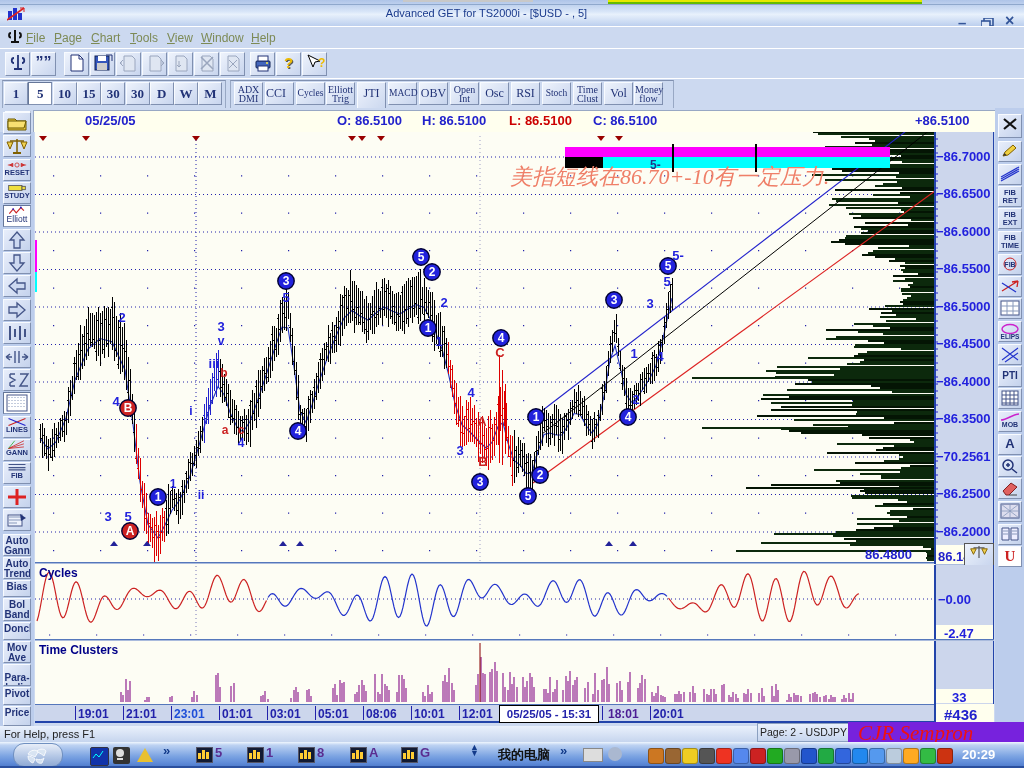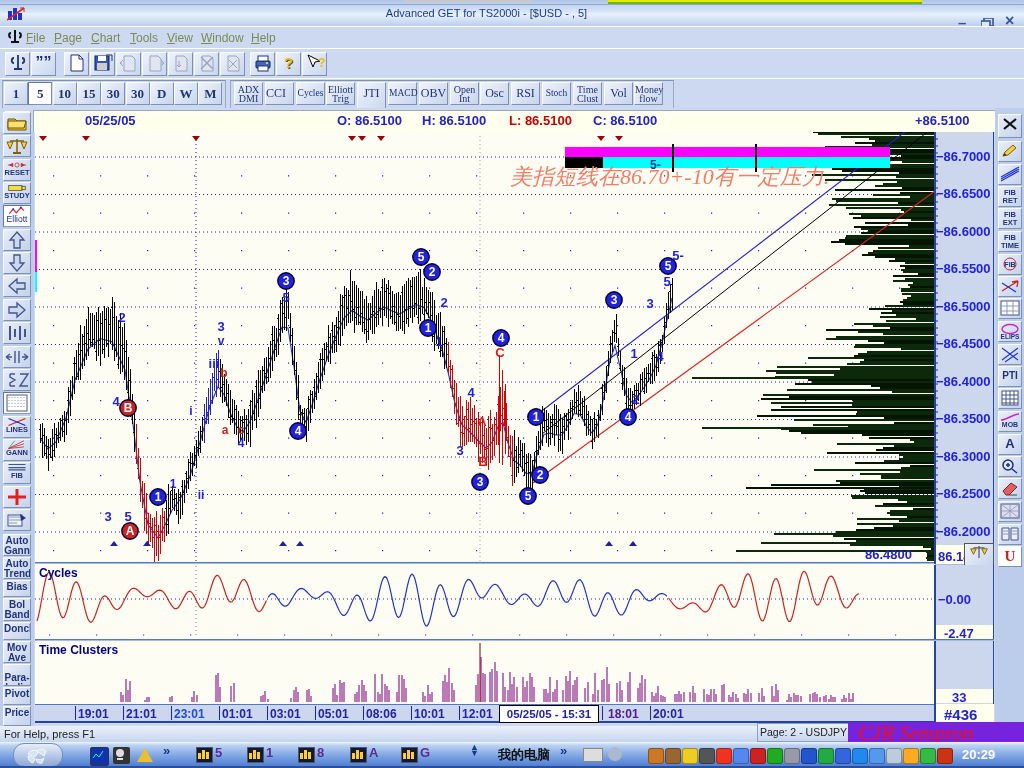--- a/index.html
+++ b/index.html
@@ -447,21 +447,21 @@
     <path d="M0 6h3M0 13h3M0 20h3M0 27h3M0 34h3M0 41h3M0 48h3M0 55h3M0 62h3M0 69h3M0 76h3M0 83h3M0 90h3M0 97h3M0 104h3M0 111h3M0 118h3M0 125h3M0 132h3M0 139h3M0 146h3M0 153h3M0 160h3M0 167h3M0 174h3M0 181h3M0 188h3M0 195h3M0 202h3M0 209h3M0 216h3M0 223h3M0 230h3M0 237h3M0 244h3M0 251h3M0 258h3M0 265h3M0 272h3M0 279h3M0 286h3M0 293h3M0 300h3M0 307h3M0 314h3M0 321h3M0 328h3M0 335h3M0 342h3M0 349h3M0 356h3M0 363h3M0 370h3M0 377h3M0 384h3M0 391h3M0 398h3M0 405h3" stroke="#2222cc" stroke-width="1"></path>
   </svg>
 <div style="position:absolute;left:936px;top:149px;width:56px;color:#2222dd;font-weight:bold;font-size:13px">−86.7000</div>
 <div style="position:absolute;left:936px;top:186px;width:56px;color:#2222dd;font-weight:bold;font-size:13px">−86.6500</div>
 <div style="position:absolute;left:936px;top:224px;width:56px;color:#2222dd;font-weight:bold;font-size:13px">−86.6000</div>
 <div style="position:absolute;left:936px;top:261px;width:56px;color:#2222dd;font-weight:bold;font-size:13px">−86.5500</div>
 <div style="position:absolute;left:936px;top:299px;width:56px;color:#2222dd;font-weight:bold;font-size:13px">−86.5000</div>
 <div style="position:absolute;left:936px;top:336px;width:56px;color:#2222dd;font-weight:bold;font-size:13px">−86.4500</div>
 <div style="position:absolute;left:936px;top:374px;width:56px;color:#2222dd;font-weight:bold;font-size:13px">−86.4000</div>
 <div style="position:absolute;left:936px;top:411px;width:56px;color:#2222dd;font-weight:bold;font-size:13px">−86.3500</div>
-<div style="position:absolute;left:936px;top:449px;width:56px;color:#2222dd;font-weight:bold;font-size:13px">−86.3000</div>
+<div style="position:absolute;left:936px;top:449px;width:56px;color:#2222dd;font-weight:bold;font-size:13px">−70.2561</div>
 <div style="position:absolute;left:936px;top:486px;width:56px;color:#2222dd;font-weight:bold;font-size:13px">−86.2500</div>
 <div style="position:absolute;left:936px;top:524px;width:56px;color:#2222dd;font-weight:bold;font-size:13px">−86.2000</div>
 
 <div class="abs" style="left:936px;top:545px;width:58px;height:19px;background:#ffffee"></div>
 <div class="abs" style="left:938px;top:549px;color:#2222cc;font-weight:bold;font-size:13px">86.14</div>
 <div class="abs" style="left:964px;top:543px;width:28px;height:21px;background:linear-gradient(135deg,#eef3fc,#c8d5ee);border:1px solid #555;text-align:center"><svg width="24" height="17" viewBox="0 0 26 18">
       <path d="M13 2v13M7 4h12" stroke="#555" stroke-width="1.3" fill="none"></path>
       <path d="M4 5l3 6 3-6zM16 5l3 6 3-6z" fill="#f0d050" stroke="#806000"></path>
     </svg></div>
 

